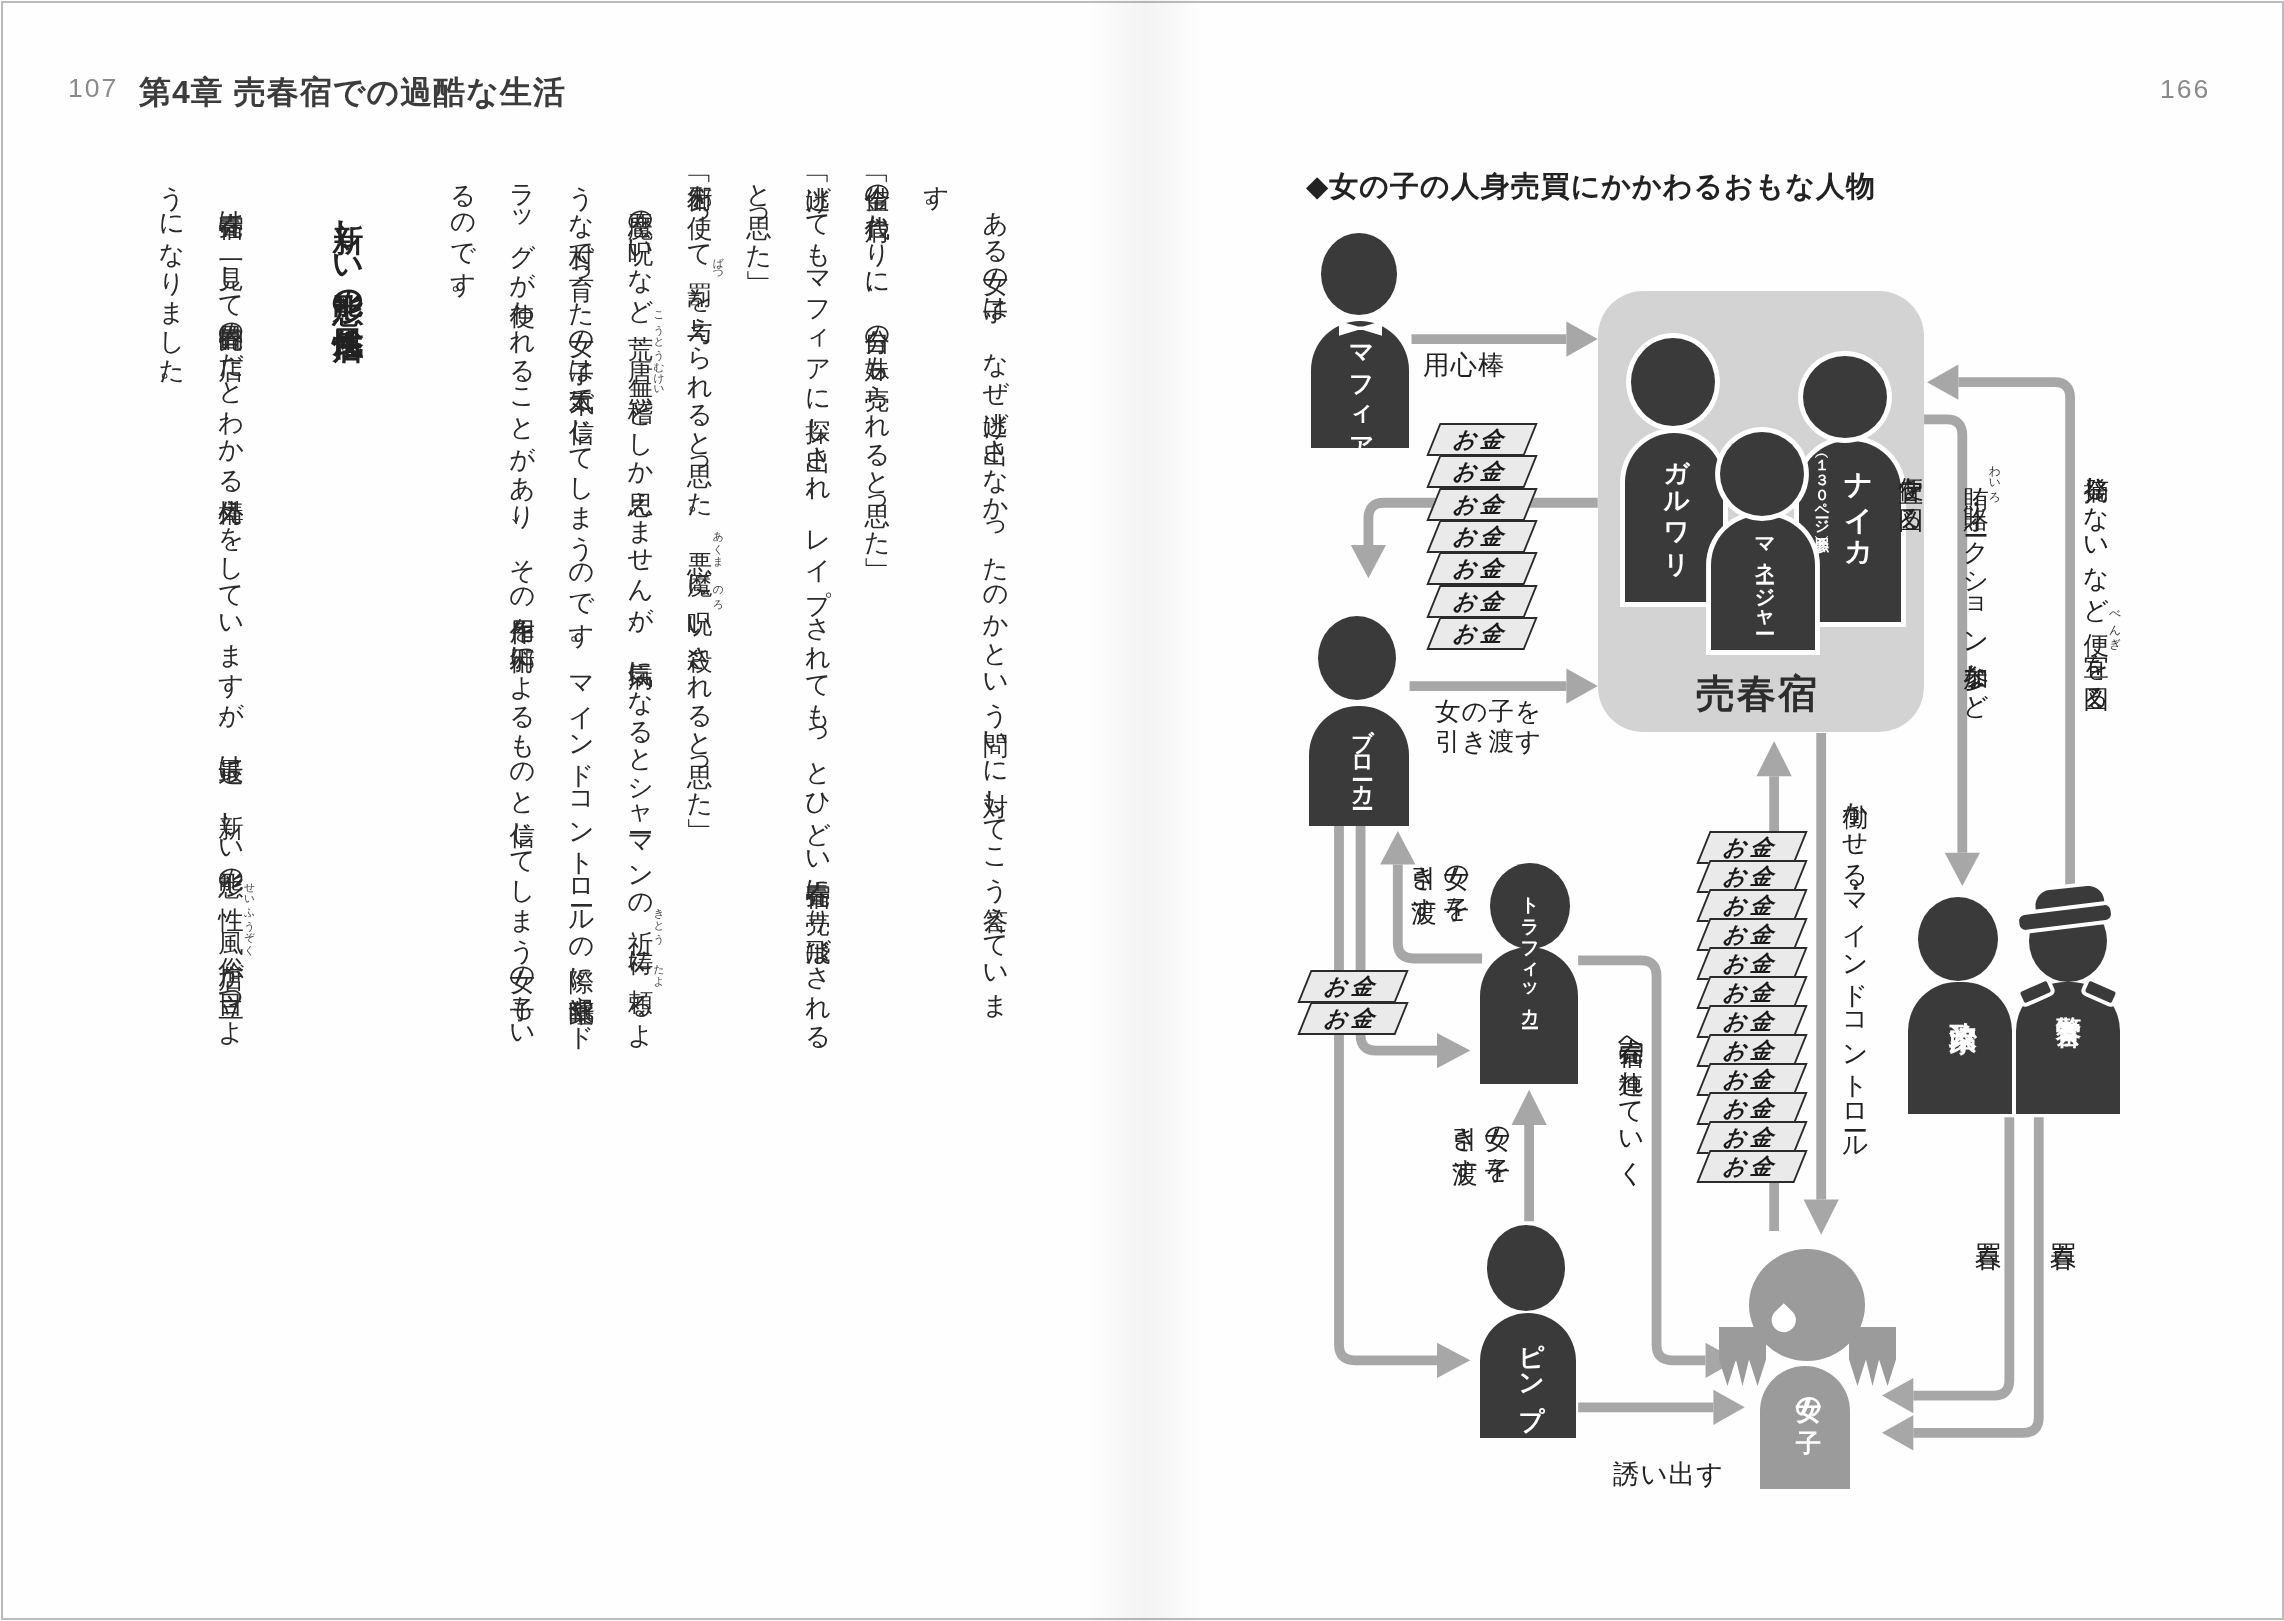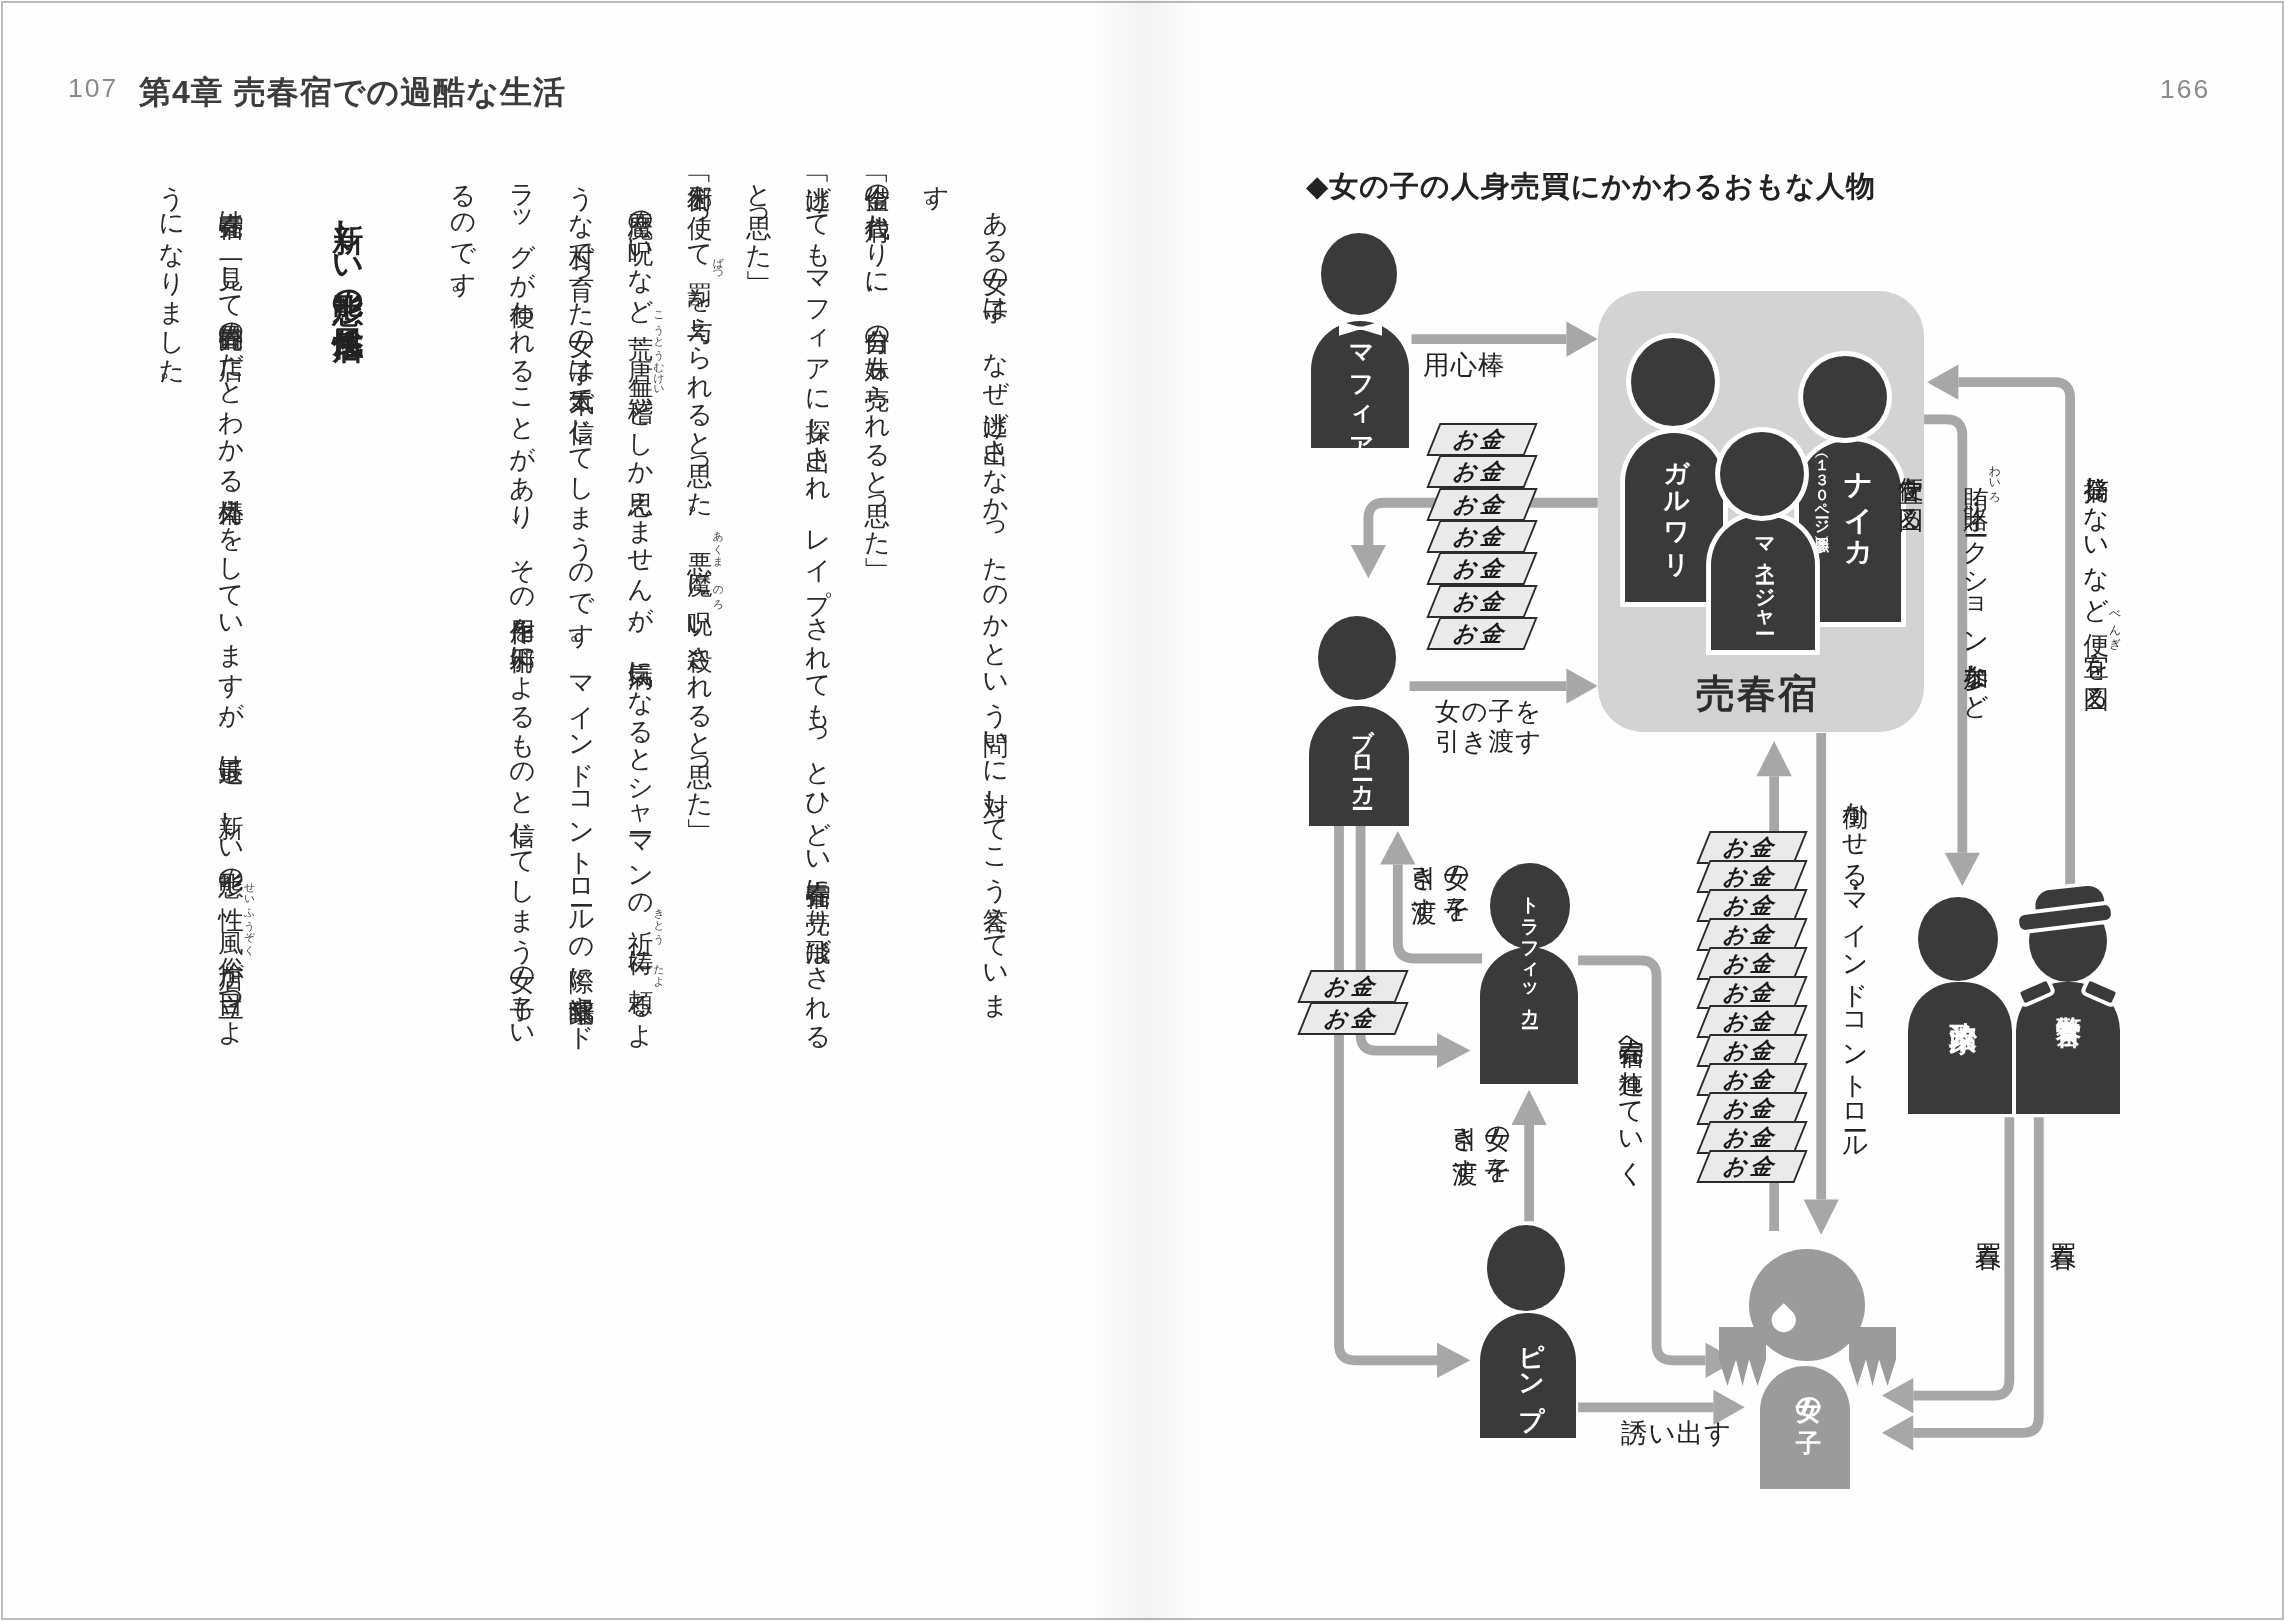--- a/index.html
+++ b/index.html
@@ -226,21 +226,21 @@
   <div class="person-label" style="left:1792px;top:1378px;font-size:25.5px;">女の子</div>
 </div>
 
 <div class="dg-label" style="left:1423px;top:347px;">用心棒</div>
 <div class="dg-label two-line" style="left:1435px;top:696px;font-size:25.5px;">女の子を
 引き渡す</div>
 <div class="dg-label v" style="left:1404px;top:847px;width:69px;">女の子を
 引き渡す</div>
 <div class="dg-label v" style="left:1445px;top:1108px;width:69px;">女の子を
 引き渡す</div>
-<div class="dg-label" style="left:1613px;top:1415px;margin-left:8px;">誘い出す</div>
+<div class="dg-label" style="left:1613px;top:1456px;">誘い出す</div>
 <div class="dg-label v" style="left:1615px;top:1019px;">売春宿へ連れていく</div>
 <div class="dg-label v" style="left:1839px;top:784px;">働かせる・マインドコントロール</div>
 <div class="dg-label v" style="left:1958px;top:457px;width:76px;">
   <div><ruby>賄賂<rt>わいろ</rt></ruby>・オークション参加など</div>
   <div>便宜を図る</div>
 </div>
 <div class="dg-label v" style="left:2080px;top:457px;">摘発しないなど<ruby>便宜<rt>べんぎ</rt></ruby>を図る</div>
 <div class="dg-label v" style="left:1970px;top:1223px;font-size:26.5px;">買春</div>
 <div class="dg-label v" style="left:2045px;top:1223px;font-size:26.5px;">買春</div>
 

